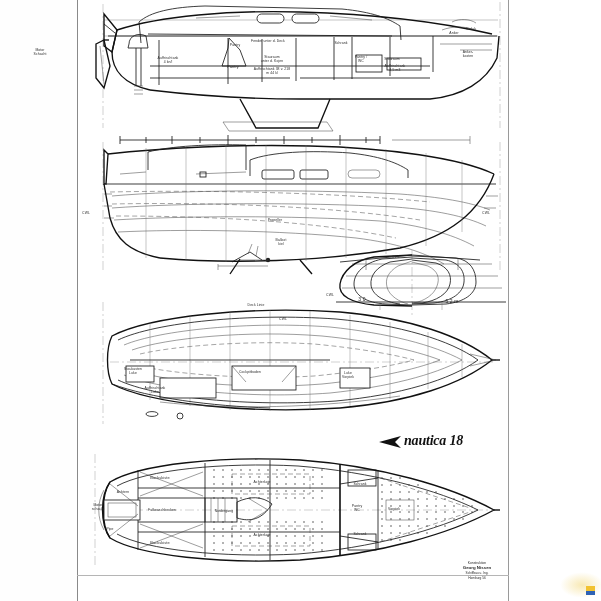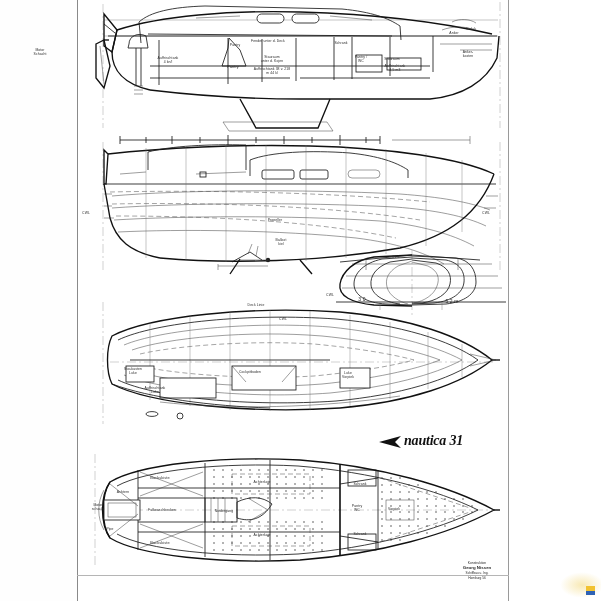--- a/index.html
+++ b/index.html
@@ -504,21 +504,21 @@
       <path class="ln-h" d="M494 62 L500 62"></path>
     </svg>
   </div>
 
   <div id="brand">
     <span class="mark">
       <svg width="23" height="12" viewBox="0 0 23 12">
         <path d="M0 6 L22 0 L16 6 L22 12 Z" fill="#111"></path>
       </svg>
     </span>
-    <span class="word">nautica 31</span>
+    <span class="word">nautica 18</span>
   </div>
 
   <div id="titleblock">
     <div class="t1">Konstruktion</div>
     <div class="t2">Georg Nissen</div>
     <div class="t3">Schiffbau u. Ing.</div>
     <div class="t4">Hamburg 56</div>
   </div>
 
   <div id="wm">

